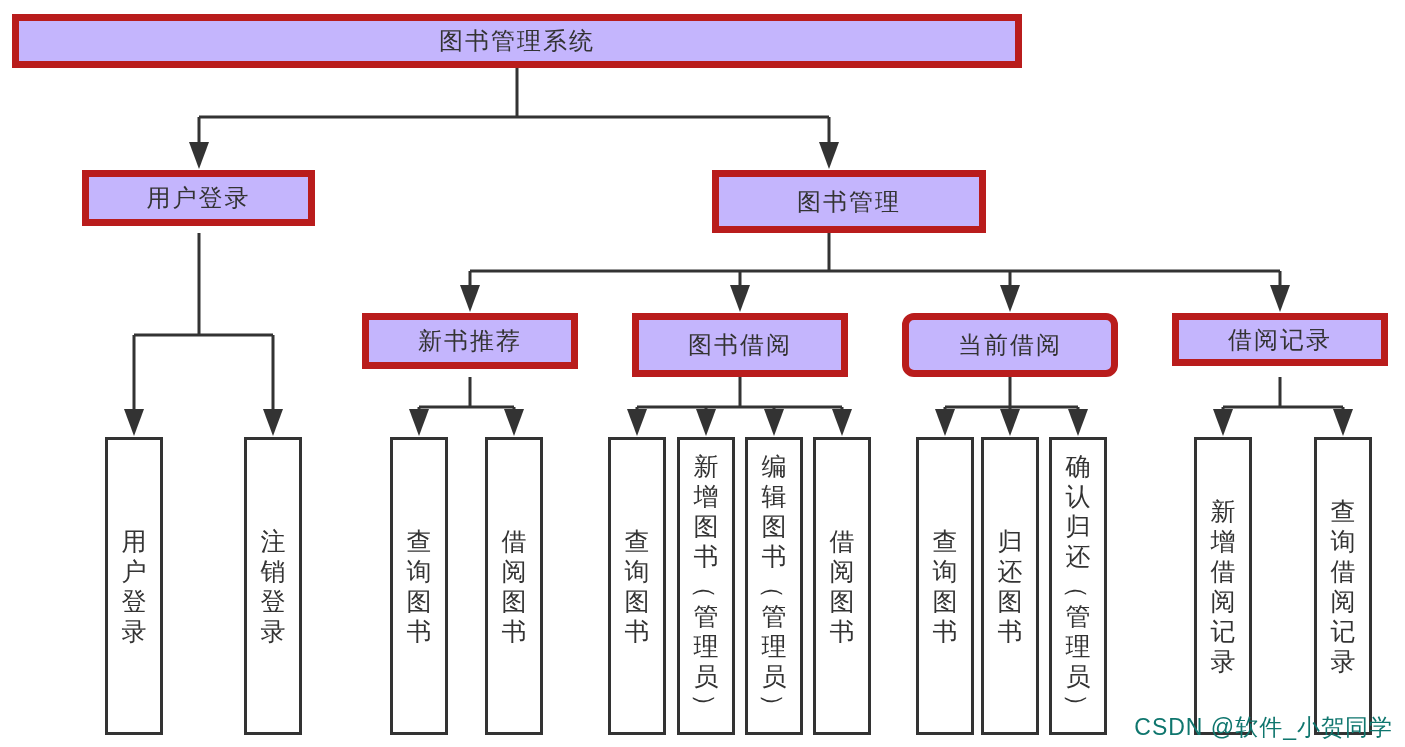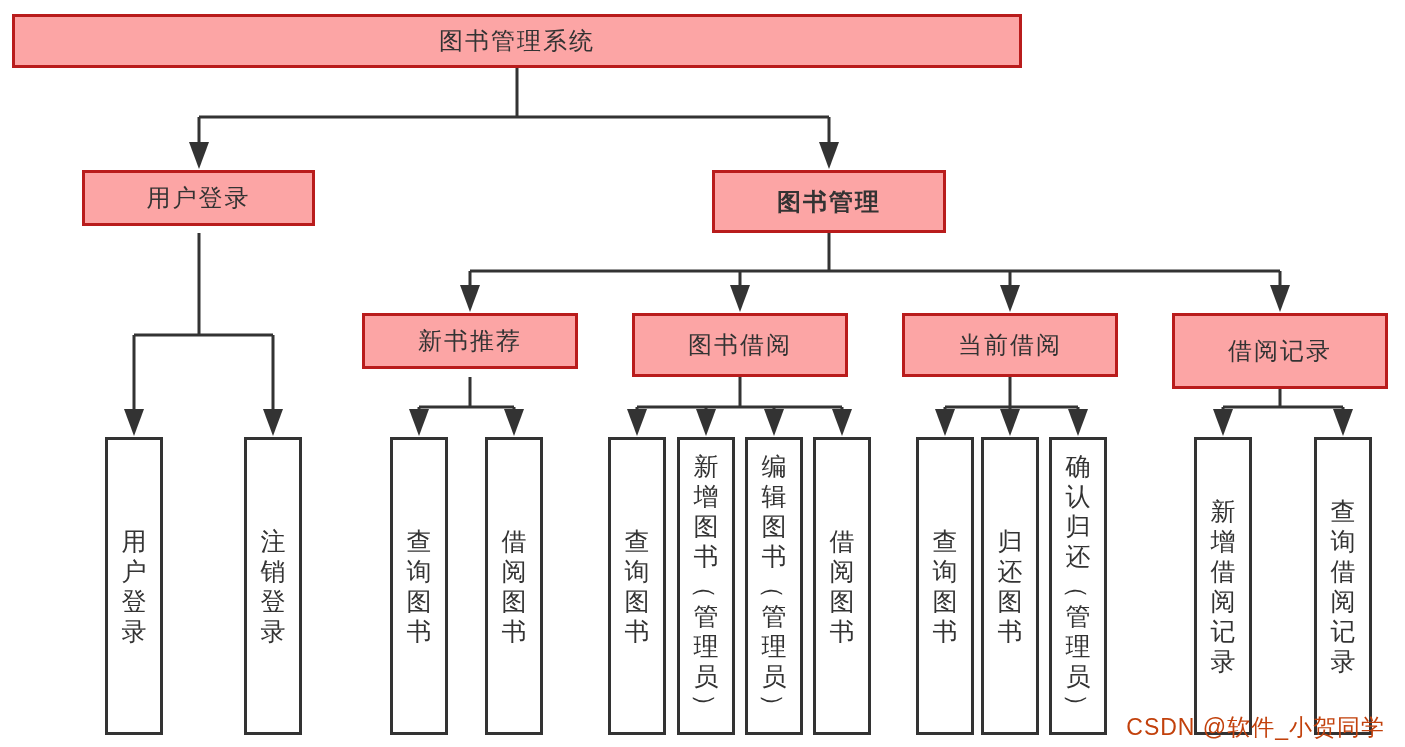--- a/index.html
+++ b/index.html
@@ -5,37 +5,37 @@
   html,body{margin:0;padding:0;}
   body{
     width:1405px;height:747px;position:relative;overflow:hidden;
     background:#ffffff;
     font-family:"Liberation Sans","DejaVu Sans",sans-serif;
     color:#333333;
   }
   .stage{position:absolute;inset:0;}
   svg.connectors{position:absolute;left:0;top:0;z-index:1;}
   .node{
-    position:absolute;box-sizing:border-box;background:#fca5a5;
-    border:3px solid #b91c1c;z-index:2;
+    position:absolute;box-sizing:border-box;background:#c4b5fd;
+    border:7px solid #b91c1c;z-index:2;
     display:flex;align-items:center;justify-content:center;
     font-size:24px;letter-spacing:2px;white-space:nowrap;
   }
   .leaf{
     position:absolute;box-sizing:border-box;background:#ffffff;
     border:3px solid #333333;z-index:2;
     top:437px;height:298px;width:58px;
     display:flex;flex-direction:column;align-items:center;justify-content:center;
     font-size:25px;
   }
   .leaf span{display:block;width:100%;text-align:center;line-height:30px;height:30px;}
   .leaf span.rot{transform:rotate(90deg);}
   .watermark{
-    position:absolute;right:20px;bottom:4px;z-index:3;
-    font-size:23px;letter-spacing:1px;color:#c2410c;
+    position:absolute;right:12px;bottom:4px;z-index:3;
+    font-size:23px;letter-spacing:1px;color:#0f766e;
   }
 </style>
 </head>
 <body>
 
 <div class="stage">
 
   <svg class="connectors" width="1405" height="747" viewBox="0 0 1405 747">
     <g stroke="#333333" stroke-width="3" fill="none">
 
@@ -72,26 +72,26 @@
       <polygon points="1000,409 1020,409 1010,436"></polygon>
       <polygon points="1068,409 1088,409 1078,436"></polygon>
       <polygon points="1213,409 1233,409 1223,436"></polygon>
       <polygon points="1333,409 1353,409 1343,436"></polygon>
     </g>
   </svg>
 
   <div class="node" style="left:12px;top:14px;width:1010px;height:54px;">图书管理系统</div>
 
   <div class="node" style="left:82px;top:170px;width:233px;height:56px;">用户登录</div>
-  <div class="node" style="left:712px;top:170px;width:234px;height:63px;font-weight:bold;">图书管理</div>
+  <div class="node" style="left:712px;top:170px;width:274px;height:63px;">图书管理</div>
 
   <div class="node" style="left:362px;top:313px;width:216px;height:56px;">新书推荐</div>
   <div class="node" style="left:632px;top:313px;width:216px;height:64px;">图书借阅</div>
-  <div class="node" style="left:902px;top:313px;width:216px;height:64px;">当前借阅</div>
-  <div class="node" style="left:1172px;top:313px;width:216px;height:76px;">借阅记录</div>
+  <div class="node" style="left:902px;top:313px;width:216px;height:64px;border-radius:12px;">当前借阅</div>
+  <div class="node" style="left:1172px;top:313px;width:216px;height:53px;">借阅记录</div>
 
   <div class="leaf" style="left:105px;">
       <span>用</span>
       <span>户</span>
       <span>登</span>
       <span>录</span>
     </div>
   <div class="leaf" style="left:244px;">
       <span>注</span>
       <span>销</span>

